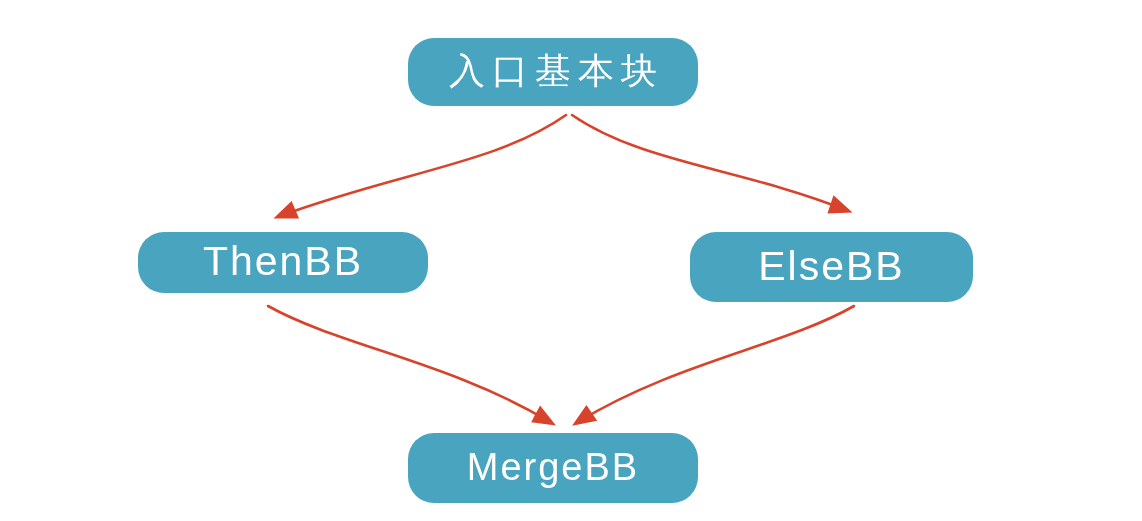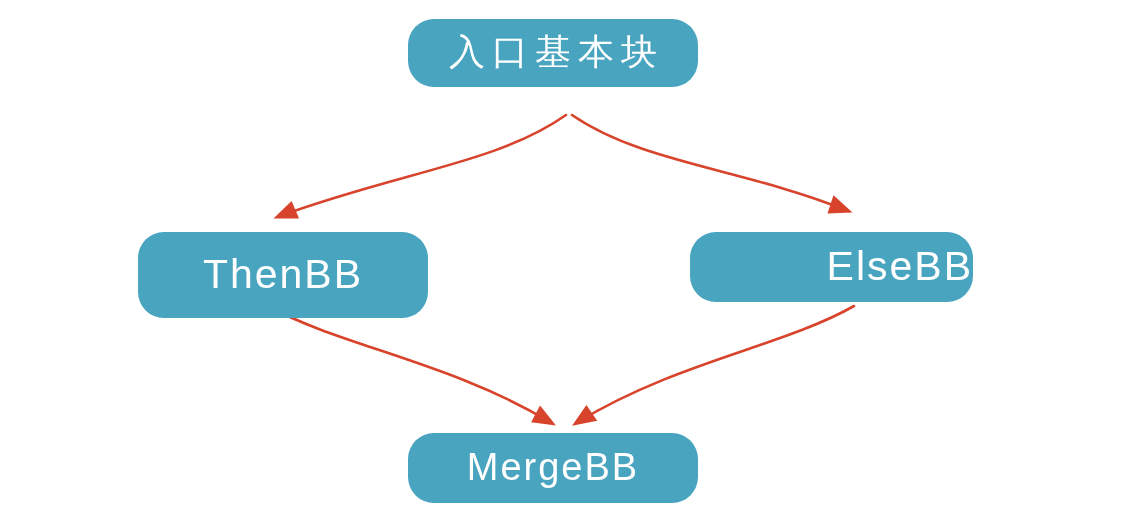--- a/index.html
+++ b/index.html
@@ -32,38 +32,37 @@
     justify-content: center;
     color: #ffffff;
     box-sizing: border-box;
   }
   .node-label {
     white-space: nowrap;
     line-height: 1;
     transform: translateY(-1px);
   }
   .node-entry {
-    left: 408px; top: 19px;
+    left: 408px; top: 38px;
     width: 290px; height: 68px;
     font-size: 36px;
     letter-spacing: 7px;
   }
   .node-entry .node-label { text-indent: 7px; }
   .node-then {
     left: 138px; top: 232px;
-    width: 290px; height: 86px;
+    width: 290px; height: 61px;
     font-size: 41px;
     letter-spacing: 2px;
   }
   .node-else {
     left: 690px; top: 232px;
     width: 283px; height: 70px;
     font-size: 41px;
     letter-spacing: 2px;
-    justify-content: flex-end;
   }
   .node-merge {
     left: 408px; top: 433px;
     width: 290px; height: 70px;
     font-size: 38px;
     letter-spacing: 2px;
   }
 </style>
 </head>
 <body>

